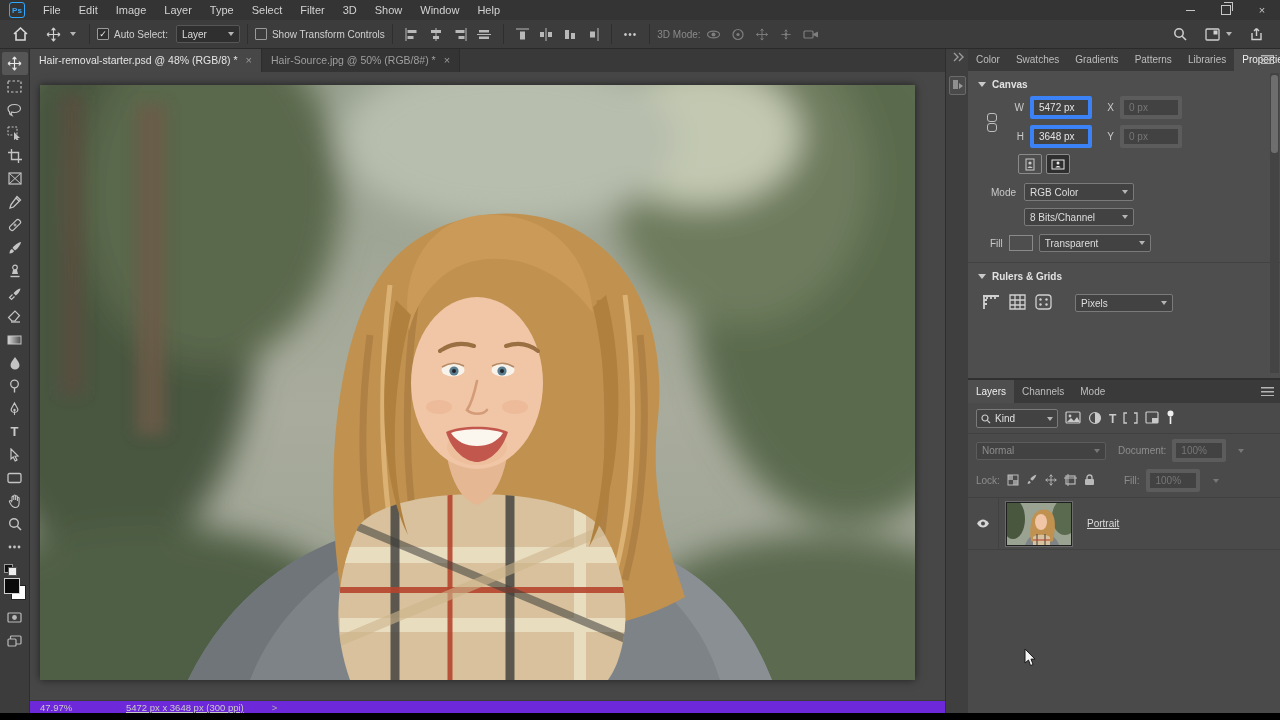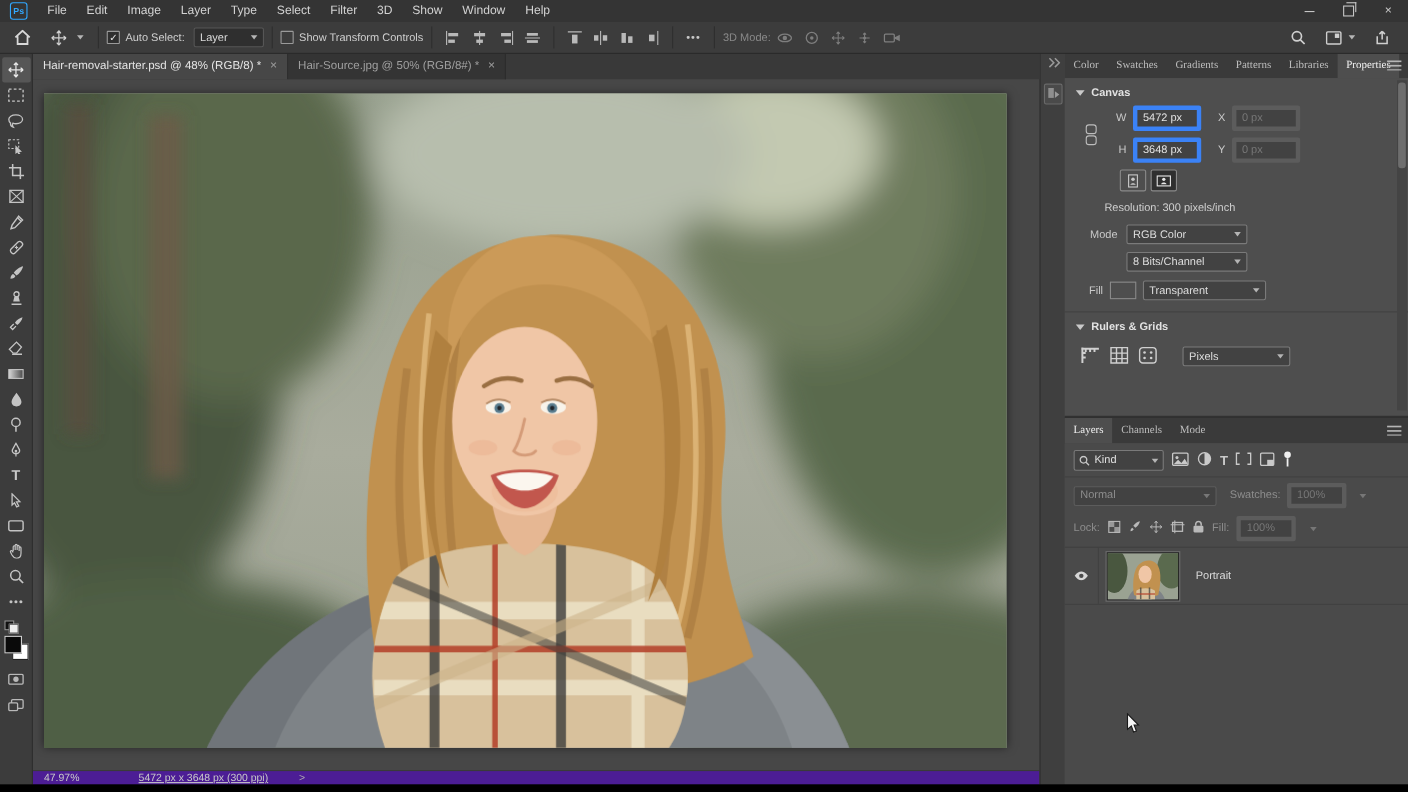--- a/index.html
+++ b/index.html
@@ -61,42 +61,42 @@
   .msw-b{position:absolute;left:0;top:0;width:7px;height:7px;background:#111;border:1px solid #999;}
   .msw-w{position:absolute;left:4px;top:3px;width:7px;height:7px;background:#eee;border:1px solid #555;}
 
   
   .canvas-area{position:absolute;left:30px;top:72px;width:915px;height:628px;background:#474747;z-index:5;}
   .photo{position:absolute;left:10px;top:13px;width:875px;height:595px;box-shadow:0 0 8px rgba(0,0,0,.55);
          background:#9aa292;}
   .photo svg{display:block;width:100%;height:100%;}
 
   
-  .status-bar{position:absolute;left:30px;top:700px;width:915px;height:13px;background:#4c1d95;
+  .status-bar{position:absolute;left:30px;top:700px;width:915px;height:13px;background:#6d28d9;
               border-top:1px solid #3a3a3a;display:flex;align-items:center;font-size:9.5px;color:#c9c9c9;z-index:6;}
   .status-zoom{margin-left:10px;width:50px;}
   .status-info{margin-left:36px;text-decoration:underline;}
   .status-chev{margin-left:28px;color:#b0b0b0;}
   .bottom-black{position:absolute;left:0;top:713px;width:1280px;height:7px;background:#000;z-index:30;}
 
   
   .dock-strip{position:absolute;left:945px;top:48px;width:23px;height:665px;background:#3f3f3f;
               border-left:1px solid #2e2e2e;border-right:1px solid #2e2e2e;z-index:8;
               display:flex;flex-direction:column;align-items:center;}
   .dock-chev{margin-top:4px;}
   .dock-panel-icon{margin-top:14px;width:15px;height:17px;background:#4a4a4a;border:1px solid #6a6a6a;
                    border-radius:2px;position:relative;}
   .dock-panel-icon::before{content:"";position:absolute;left:3px;top:3px;width:5px;height:9px;background:#8f8f8f;}
   .dock-panel-icon::after{content:"";position:absolute;right:2px;top:6px;width:0;height:0;
         border-top:3px solid transparent;border-bottom:3px solid transparent;border-left:4px solid #9a9a9a;}
 
   
   .right-panels{position:absolute;left:968px;top:48px;width:312px;height:665px;background:#4a4a4a;z-index:10;}
   .ptab-row{height:23px;background:#3a3a3a;display:flex;align-items:flex-end;font-size:10px;color:#bdbdbd;position:relative;}
-  .ptab{padding:0 8px;height:23px;display:flex;align-items:center;font-family:Liberation Serif, serif;}
+  .ptab{padding:0 8px;height:23px;display:flex;align-items:center;}
   .ptab.active{background:#4e4e4e;color:#f0f0f0;}
   .panel-menu{position:absolute;right:6px;top:7px;width:13px;height:9px;
       background:linear-gradient(#b5b5b5,#b5b5b5) 0 0/13px 1.5px no-repeat,
                  linear-gradient(#b5b5b5,#b5b5b5) 0 4px/13px 1.5px no-repeat,
                  linear-gradient(#b5b5b5,#b5b5b5) 0 8px/13px 1.5px no-repeat;}
   .props-content{position:relative;height:307px;background:#4e4e4e;border-bottom:1px solid #303030;font-size:10px;}
   .doc-row{display:flex;align-items:center;gap:8px;padding:7px 0 6px 12px;border-bottom:1px solid #424242;}
   .doc-icon-box{width:22px;height:20px;background:#5a5a5a;border:1px solid #2e2e2e;display:flex;align-items:center;justify-content:center;}
   .sec-header{display:flex;align-items:center;gap:6px;font-weight:bold;color:#e2e2e2;padding:8px 0 4px 10px;}
   .chev-down{width:0;height:0;border-left:4px solid transparent;border-right:4px solid transparent;border-top:5px solid #c9c9c9;}
@@ -111,36 +111,36 @@
   .chain{display:flex;flex-direction:column;align-items:center;gap:1px;grid-row:span 2;}
   .chain i{width:8px;height:7px;border:1.5px solid #bdbdbd;border-radius:3px;display:block;}
   .orient-row{display:flex;gap:4px;padding:6px 0 0 50px;}
   .orient-btn{width:22px;height:18px;background:#4e4e4e;border:1px solid #8a8a8a;border-radius:2px;
               display:flex;align-items:center;justify-content:center;}
   .orient-btn.sel{background:#2f2f2f;}
   .res-line{padding:10px 0 0 36px;color:#cfcfcf;}
   .mode-grid{display:grid;grid-template-columns:34px 110px;gap:7px 8px;align-items:center;padding:9px 0 0 14px;}
   .fill-row{display:flex;align-items:center;gap:6px;padding:8px 0 0 22px;}
   .fill-sw{width:22px;height:14px;background:#4e4e4e;border:1px solid #8a8a8a;}
-  .rg-icons{display:flex;align-items:flex-start;gap:9px;padding:8px 0 0 14px;}
+  .rg-icons{display:flex;align-items:center;gap:9px;padding:8px 0 0 14px;}
   .prop-scroll{position:absolute;right:1px;top:2px;width:9px;height:300px;background:#444;}
   .prop-thumb{position:absolute;left:1px;top:2px;width:7px;height:78px;background:#6e6e6e;border-radius:3px;}
 
   
   .layers-wrap{position:relative;height:335px;background:#4a4a4a;font-size:10px;}
   .filter-row{display:flex;align-items:center;gap:7px;padding:6px 6px 5px 8px;border-bottom:1px solid #404040;}
   .search-dd{background:#424242;border:1px solid #7a7a7a;border-radius:2px;height:17px;width:72px;
              display:flex;align-items:center;gap:4px;padding:0 4px;color:#e0e0e0;}
   .blend-row{display:flex;align-items:center;gap:6px;padding:5px 6px 4px 8px;color:#8d8d8d;}
   .lock-row{display:flex;align-items:center;gap:7px;padding:3px 6px 5px 8px;color:#8d8d8d;border-bottom:1px solid #404040;}
   .layer-row{display:flex;align-items:center;height:51px;border-bottom:1px solid #414141;}
   .eye-cell{width:30px;height:100%;display:flex;align-items:center;justify-content:center;border-right:1px solid #414141;}
   .thumb-cell{width:80px;display:flex;align-items:center;justify-content:center;}
   .thumb{border:1px solid #1f1f1f;outline:1px solid #6b6b6b;}
-  .layer-name{margin-left:8px;color:#dadada;}
+  .layer-name{margin-left:8px;color:#dadada;text-decoration:underline;}
   .bg-thumb{width:32px;height:26px;background:#143a52;position:relative;}
   .bg-thumb::after{content:"";position:absolute;left:0;bottom:-0px;width:100%;height:6px;background:#b9b9b9;}
   .bg-thumb i{position:absolute;left:50%;bottom:1px;width:4px;height:4px;background:#3a3a3a;border-radius:50%;transform:translateX(-50%);z-index:2;}
 
   .cursor{position:absolute;left:1024px;top:648px;z-index:40;}
 </style>
 </head>
 <body class="nosel">
 
 <div id="app">
@@ -608,21 +608,20 @@
         </span>
         <span class="orient-btn sel">
           <svg width="14" height="11" viewBox="0 0 14 11">
               <rect x="1" y="1" width="12" height="9" fill="none" stroke="#e8e8e8"></rect>
               <circle cx="7" cy="4" r="1.5" fill="#e8e8e8"></circle>
               <path d="M4.5 8.5c.5-2 4.5-2 5 0z" fill="#e8e8e8"></path>
             </svg>
         </span>
       </div>
 
-      <div class="res-line">Resolution: 300 pixels/inch</div>
 
       <div class="mode-grid">
         <span class="lbl">Mode</span>
         <span class="dd">
           <span>RGB Color</span>
             <span class="caret"></span>
         </span>
         <span></span>
         <span class="dd">
           <span>8 Bits/Channel</span>
@@ -708,21 +707,21 @@
               <circle cx="4.5" cy="3.5" r="3" fill="#f0f0f0"></circle>
               <path d="M4.5 6.5V14" stroke="#f0f0f0" stroke-width="1.6"></path>
             </svg></span>
       </div>
 
       <div class="blend-row">
         <span class="dd" style="width:118px;border-color:#5c5c5c;color:#8d8d8d;">
           <span>Normal</span>
             <span class="caret" style="border-top-color:#777"></span>
         </span>
-        <span style="margin-left:6px;">Swatches:</span>
+        <span style="margin-left:6px;">Document:</span>
         <span class="field off" style="width:36px">100%</span>
         <span class="caret" style="border-top-color:#777"></span>
       </div>
 
       <div class="lock-row">
         <span>Lock:</span>
         <span><svg width="12" height="12" viewBox="0 0 12 12">
               <rect x="1" y="1" width="10" height="10" fill="none" stroke="#b9b9b9"></rect>
               <path d="M1 1h5v5H1zM6 6h5v5H6z" fill="#b9b9b9" opacity="0.7"></path>
             </svg></span>
@@ -734,21 +733,21 @@
               <path d="M8 1v14M1 8h14M8 1l-2 2.5M8 1l2 2.5M8 15l-2-2.5M8 15l2-2.5M1 8l2.5-2M1 8l2.5 2M15 8l-2.5-2M15 8l-2.5 2" stroke="#b9b9b9" stroke-width="1.2" fill="none"></path>
             </svg></span>
         <span><svg width="13" height="12" viewBox="0 0 13 12">
               <rect x="2" y="2" width="9" height="8" fill="none" stroke="#b9b9b9" stroke-width="1.2"></rect>
               <path d="M0 4h13M4 0v12" stroke="#b9b9b9" stroke-width="1"></path>
             </svg></span>
         <span><svg width="11" height="12" viewBox="0 0 11 12">
               <rect x="1" y="5" width="9" height="6" rx="1" fill="#b9b9b9"></rect>
               <path d="M3 5V3.5a2.5 2.5 0 015 0V5" fill="none" stroke="#b9b9b9" stroke-width="1.4"></path>
             </svg></span>
-        <span style="margin-left:0">Fill:</span>
+        <span style="margin-left:22px">Fill:</span>
         <span class="field off" style="width:36px">100%</span>
         <span class="caret" style="border-top-color:#777"></span>
       </div>
 
       <div class="layer-row">
         <span class="eye-cell">
           <svg width="14" height="9" viewBox="0 0 14 9">
               <path d="M1 4.5C3 1.5 5 .5 7 .5s4 1 6 4c-2 3-4 4-6 4s-4-1-6-4z" fill="#d6d6d6"></path>
               <circle cx="7" cy="4.5" r="2" fill="#4a4a4a"></circle>
             </svg>

